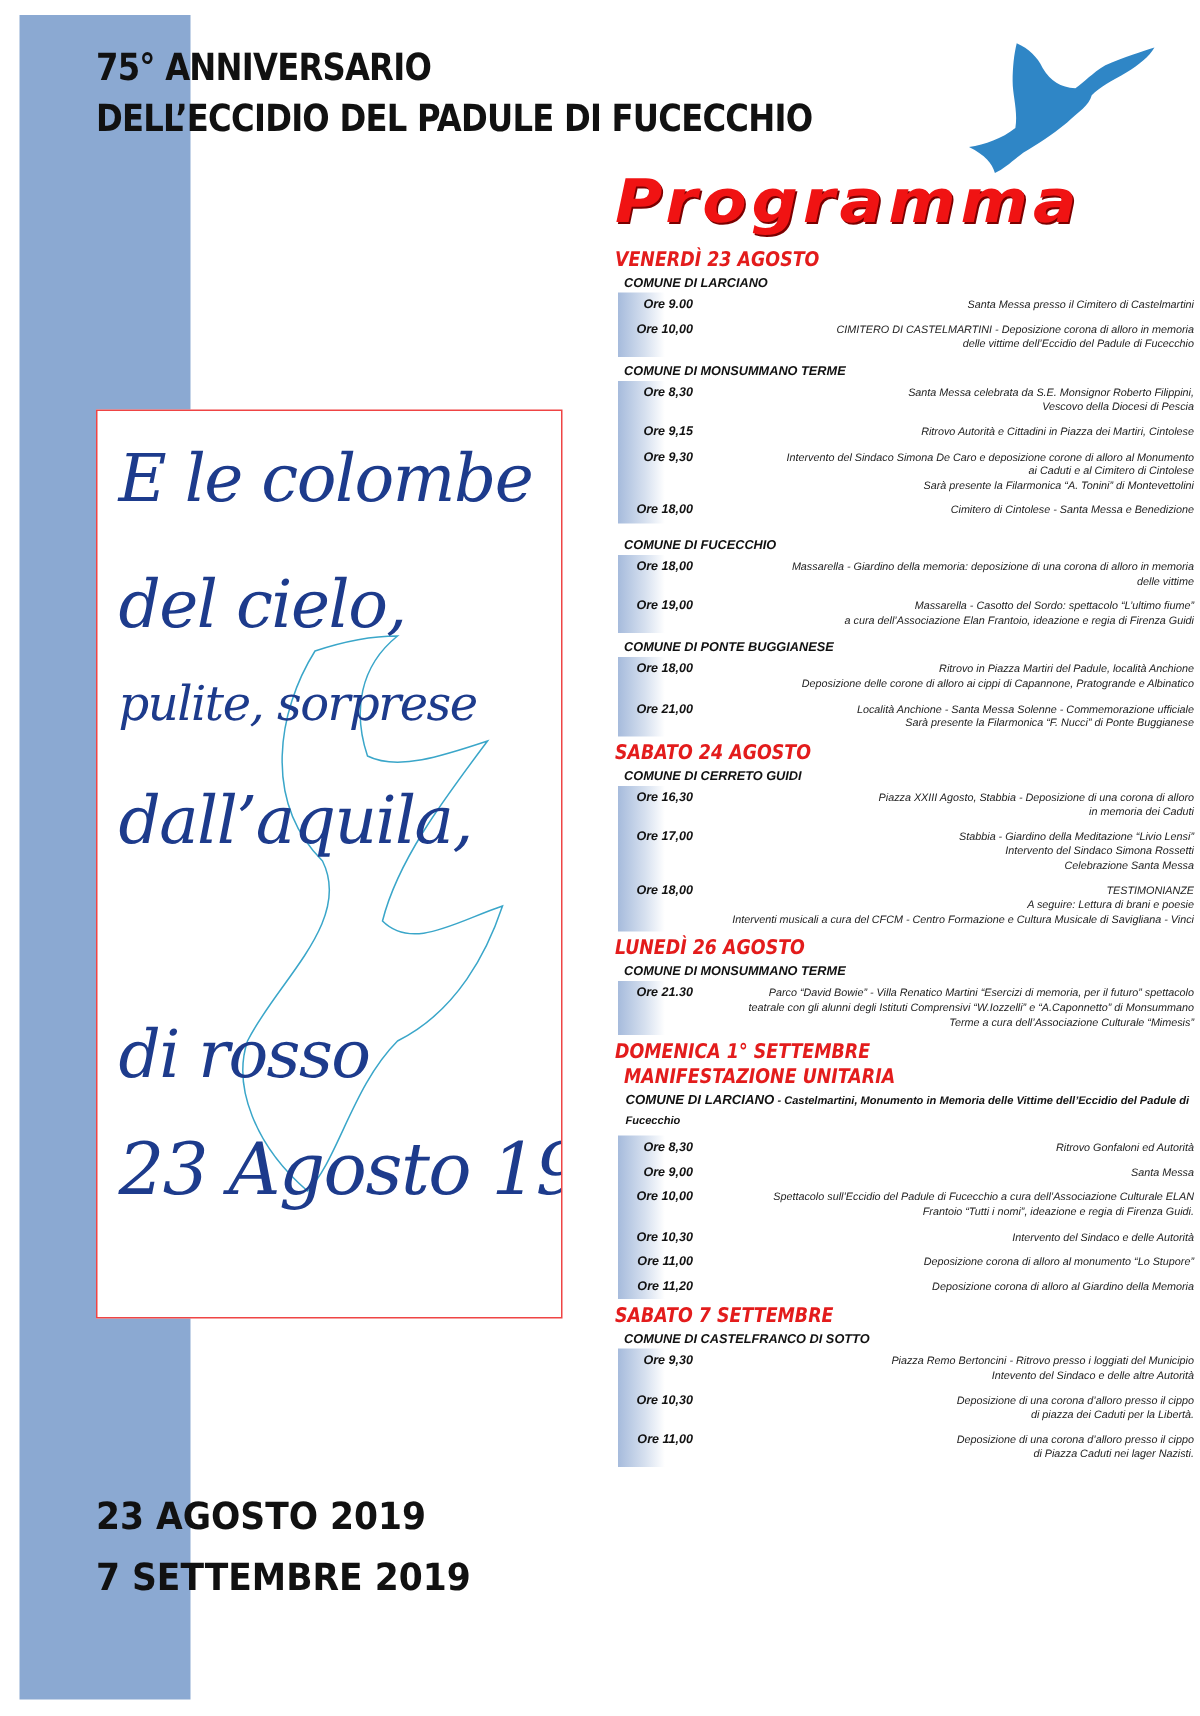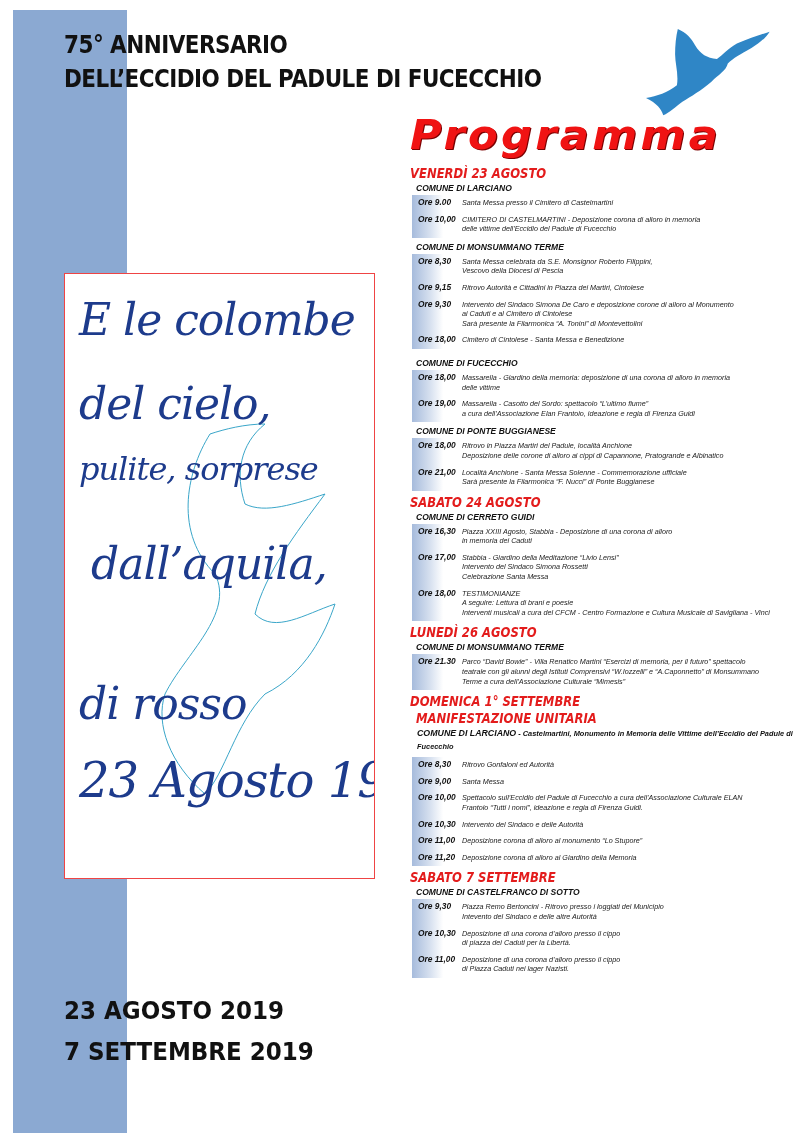--- a/index.html
+++ b/index.html
@@ -30,21 +30,21 @@
   .program { position: absolute; left: 410px; top: 165px; width: 386px; font-family: "Liberation Sans", sans-serif; }
   .day { font-family: "DejaVu Sans", sans-serif; font-weight: bold; font-style: italic; color: #e31c1c;
     font-size: 13.5px; line-height: 17px; transform: scaleX(0.86); transform-origin: left; white-space: nowrap; }
   .day.sub { margin-left: 6px; }
   .comune { font-weight: bold; font-style: italic; font-size: 8.5px; line-height: 13px; margin-left: 6px;
     color: #111; white-space: nowrap; }
   .comune-wrap { font-weight: bold; font-style: italic; font-size: 8.8px; line-height: 13px; margin-left: 7px; color: #111; }
   .comune-wrap .desc { font-size: 7.4px; }
   .events { position: relative; margin-left: 2px; margin-bottom: 3px;
     background: linear-gradient(to right, #a6bbdc 0%, #d6e0ef 30%, rgba(255,255,255,0) 52%) no-repeat;
-    background-size: 60px 100%; }
+    background-size: 60px 100%; text-align: right; }
   .event { display: flex; font-style: italic; font-size: 7.2px; line-height: 9.6px; padding: 3px 0 4px 0; }
   .event .time { flex: 0 0 50px; font-weight: bold; font-size: 8.4px; padding-left: 6px; color: #111; }
   .event .text { flex: 1; color: #222; white-space: pre-line; }
   .gap { height: 5px; }
 </style>
 </head>
 <body>
 
 <div class="blue-band"></div>
 
@@ -59,21 +59,21 @@
 
 <div class="programma">Programma</div>
 
 <div class="poem-box">
   <svg width="311" height="606">
     <path d="M145 160 C120 200 110 260 150 300 C170 340 120 380 100 420 C90 450 105 490 140 520 C160 500 170 450 200 420 C240 400 260 360 270 330 C240 340 210 360 190 340 C200 300 230 260 260 220 C230 230 200 240 180 230 C170 200 175 170 200 150 C180 150 160 155 145 160 Z" fill="none" stroke="#3aa6c9" stroke-width="1"></path>
   </svg>
   <div class="poem-line" style="top:20px;">E le colombe</div>
   <div class="poem-line" style="top:104px;">del cielo,</div>
   <div class="poem-line" style="top:176px; font-size:32px;">pulite, sorprese</div>
-  <div class="poem-line" style="top:264px;margin-left:12px;">dall’aquila,</div>
+  <div class="poem-line" style="top:248px;">dall’aquila,</div>
   <div class="poem-line" style="top:404px;">di rosso</div>
   <div class="poem-line" style="top:478px; font-size:48px;">23 Agosto 1944</div>
 </div>
 
 <div class="dates">
   <div>23 AGOSTO 2019</div>
   <div>7 SETTEMBRE 2019</div>
 </div>
 
 <div class="program">

